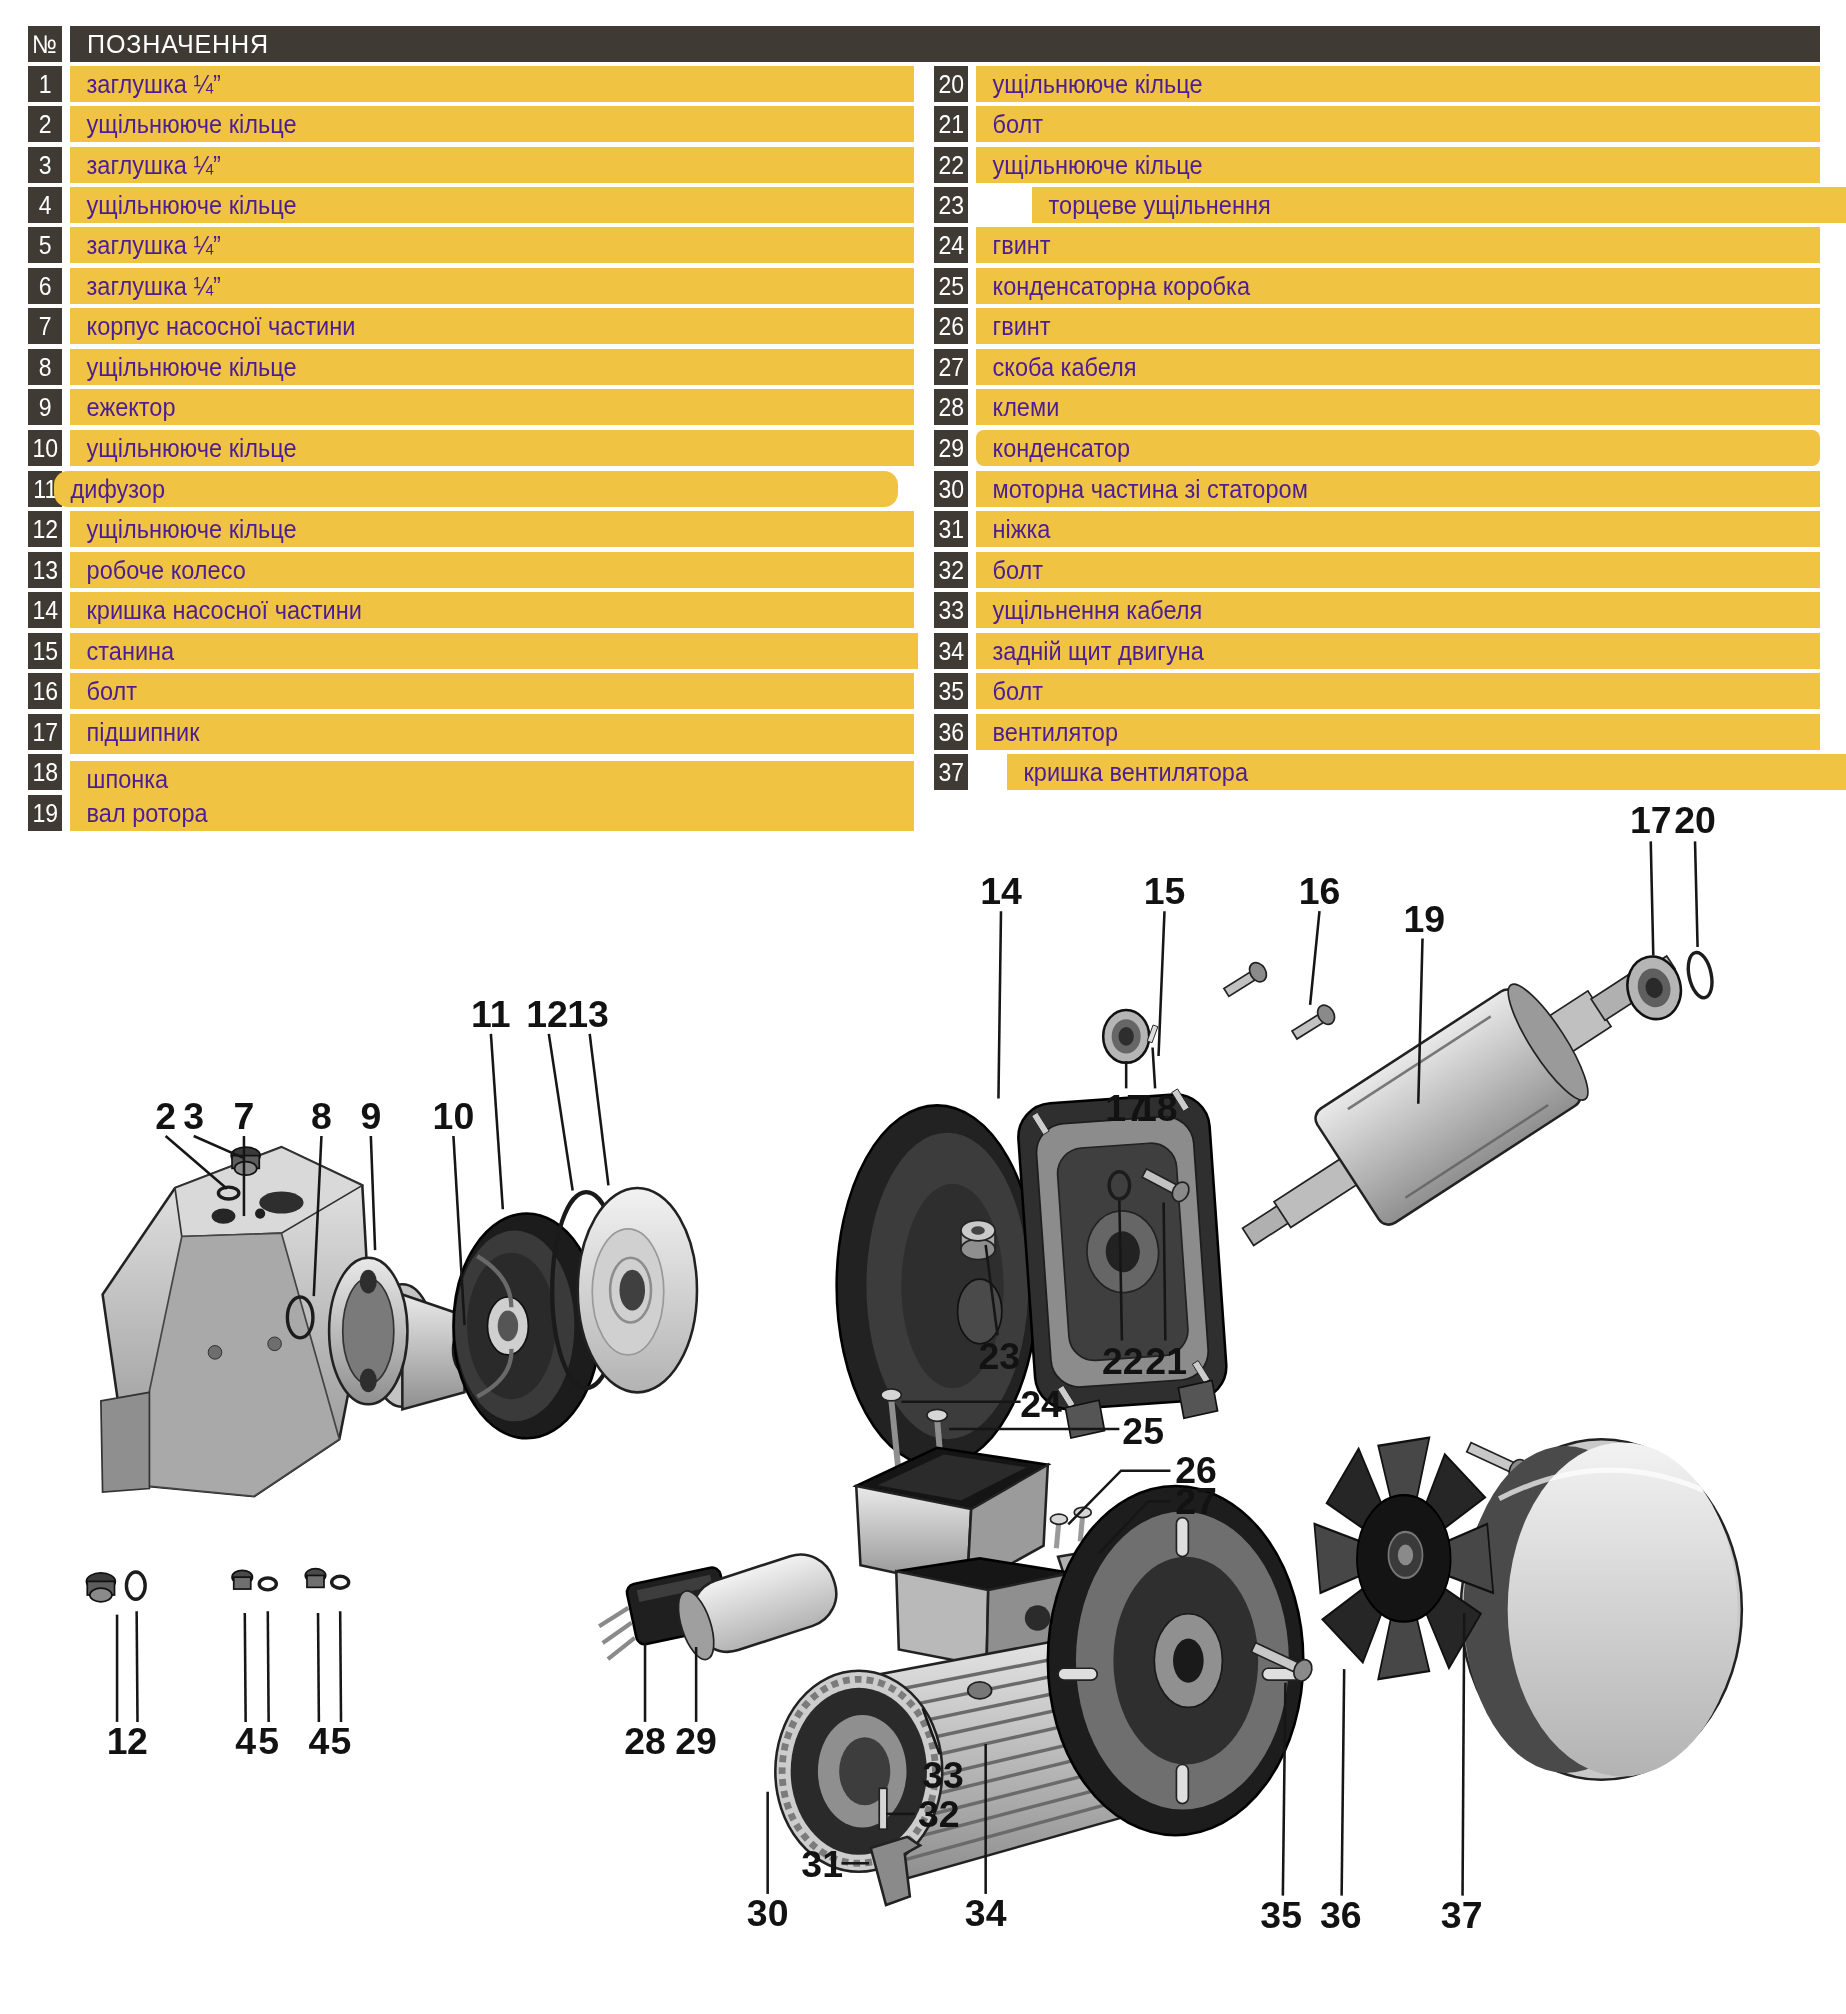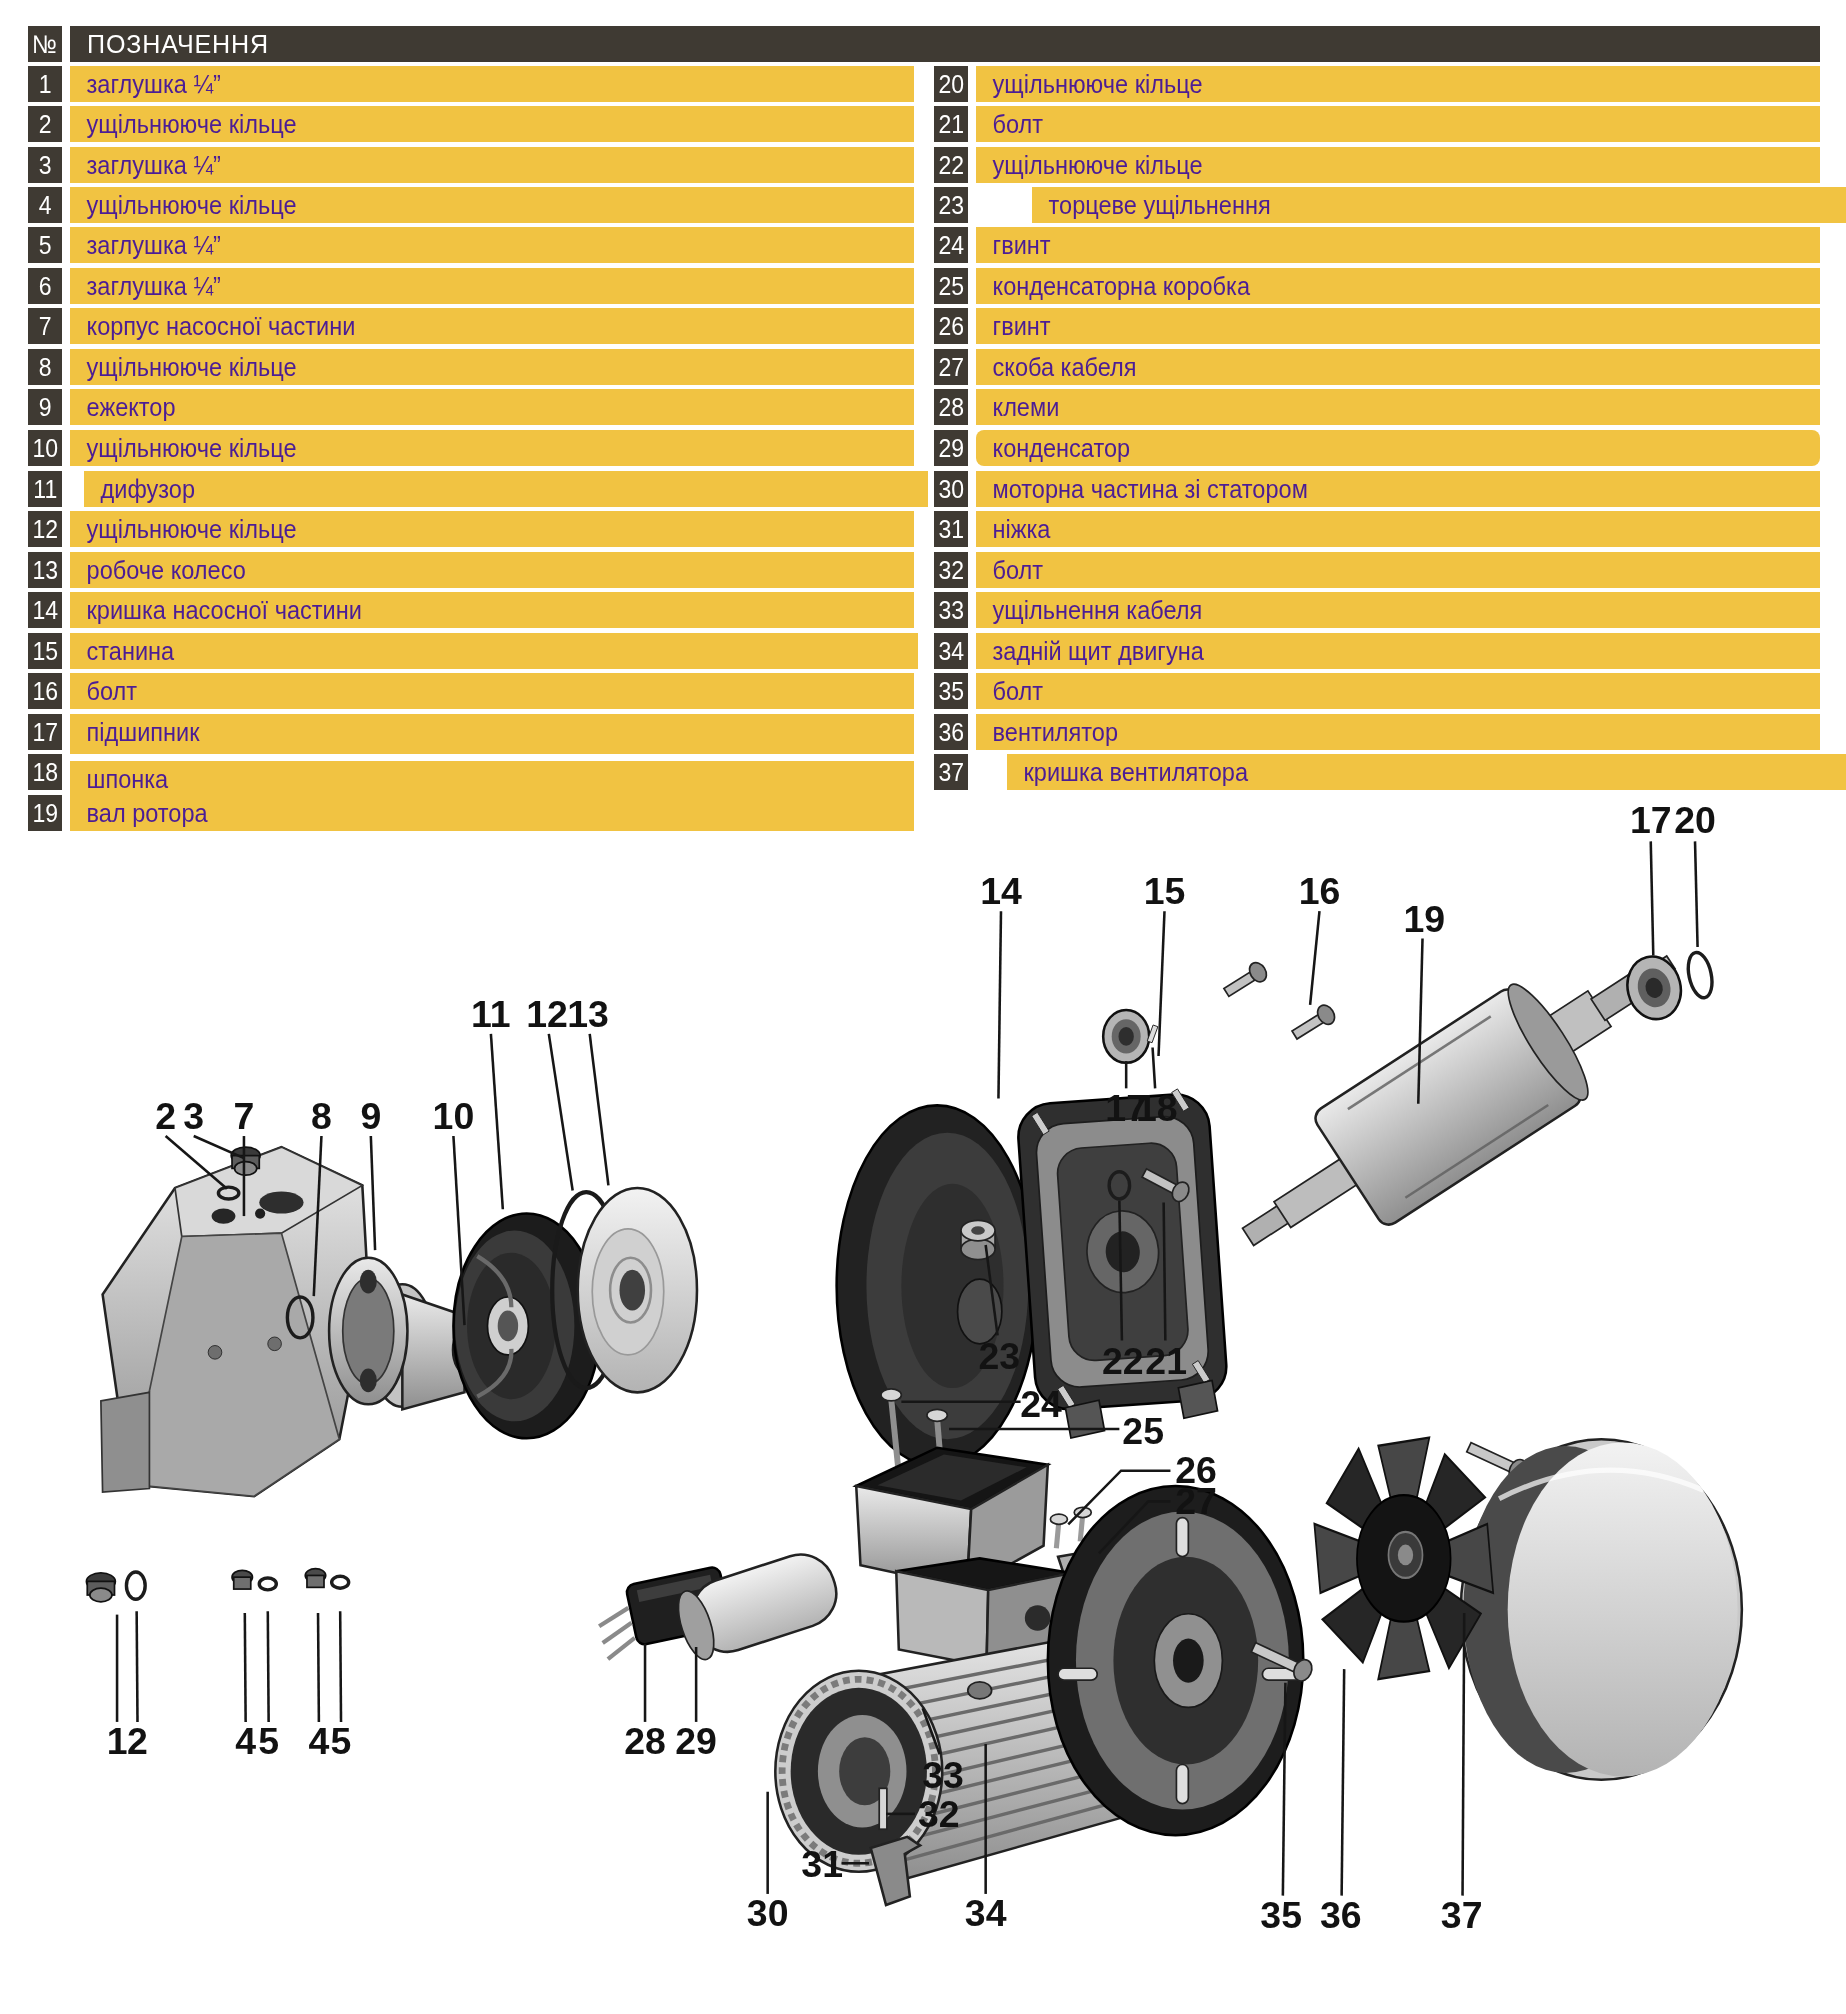--- a/index.html
+++ b/index.html
@@ -42,21 +42,21 @@
       <div class="barcell" style="left: 70px; top: 268px; width: 844px; height: 36px;"><span>заглушка ¼”</span></div>
       <div class="numcell" style="left: 28px; top: 308px; width: 34px; height: 36px;"><span>7</span></div>
       <div class="barcell" style="left: 70px; top: 308px; width: 844px; height: 36px;"><span>корпус насосної частини</span></div>
       <div class="numcell" style="left: 28px; top: 349px; width: 34px; height: 36px;"><span>8</span></div>
       <div class="barcell" style="left: 70px; top: 349px; width: 844px; height: 36px;"><span>ущільнююче кільце</span></div>
       <div class="numcell" style="left: 28px; top: 389px; width: 34px; height: 36px;"><span>9</span></div>
       <div class="barcell" style="left: 70px; top: 389px; width: 844px; height: 36px;"><span>ежектор</span></div>
       <div class="numcell" style="left: 28px; top: 430px; width: 34px; height: 36px;"><span>10</span></div>
       <div class="barcell" style="left: 70px; top: 430px; width: 844px; height: 36px;"><span>ущільнююче кільце</span></div>
       <div class="numcell" style="left: 28px; top: 471px; width: 34px; height: 36px;"><span>11</span></div>
-      <div class="barcell" style="left: 84px; top: 471px; width: 844px; height: 36px;"><span>дифузор</span></div>
+      <div class="barcell" style="left: 54px; top: 471px; width: 844px; height: 36px; border-radius: 14px;"><span>дифузор</span></div>
       <div class="numcell" style="left: 28px; top: 511px; width: 34px; height: 36px;"><span>12</span></div>
       <div class="barcell" style="left: 70px; top: 511px; width: 844px; height: 36px;"><span>ущільнююче кільце</span></div>
       <div class="numcell" style="left: 28px; top: 552px; width: 34px; height: 36px;"><span>13</span></div>
       <div class="barcell" style="left: 70px; top: 552px; width: 844px; height: 36px;"><span>робоче колесо</span></div>
       <div class="numcell" style="left: 28px; top: 592px; width: 34px; height: 36px;"><span>14</span></div>
       <div class="barcell" style="left: 70px; top: 592px; width: 844px; height: 36px;"><span>кришка насосної частини</span></div>
       <div class="numcell" style="left: 28px; top: 633px; width: 34px; height: 36px;"><span>15</span></div>
       <div class="barcell" style="left: 70px; top: 633px; width: 848px; height: 36px;"><span>станина</span></div>
       <div class="numcell" style="left: 28px; top: 673px; width: 34px; height: 36px;"><span>16</span></div>
       <div class="barcell" style="left: 70px; top: 673px; width: 844px; height: 36px;"><span>болт</span></div>

